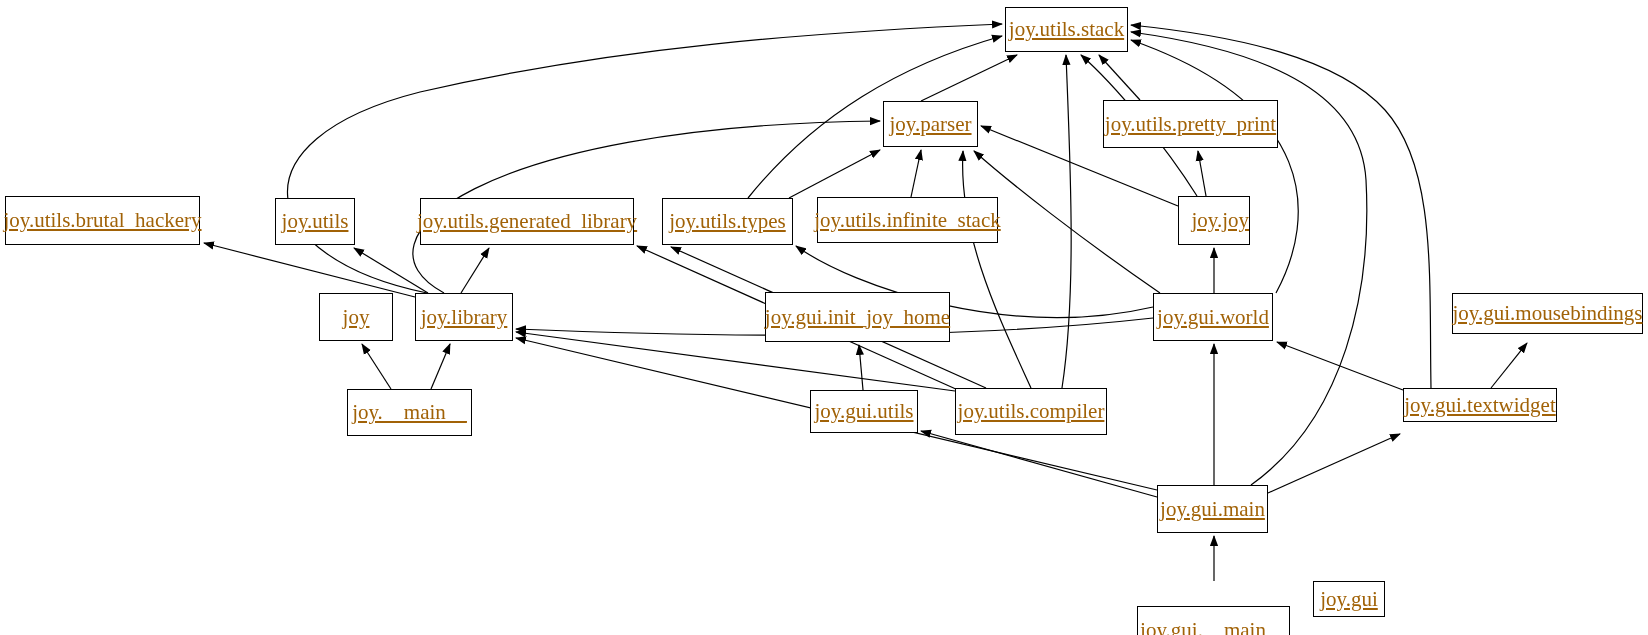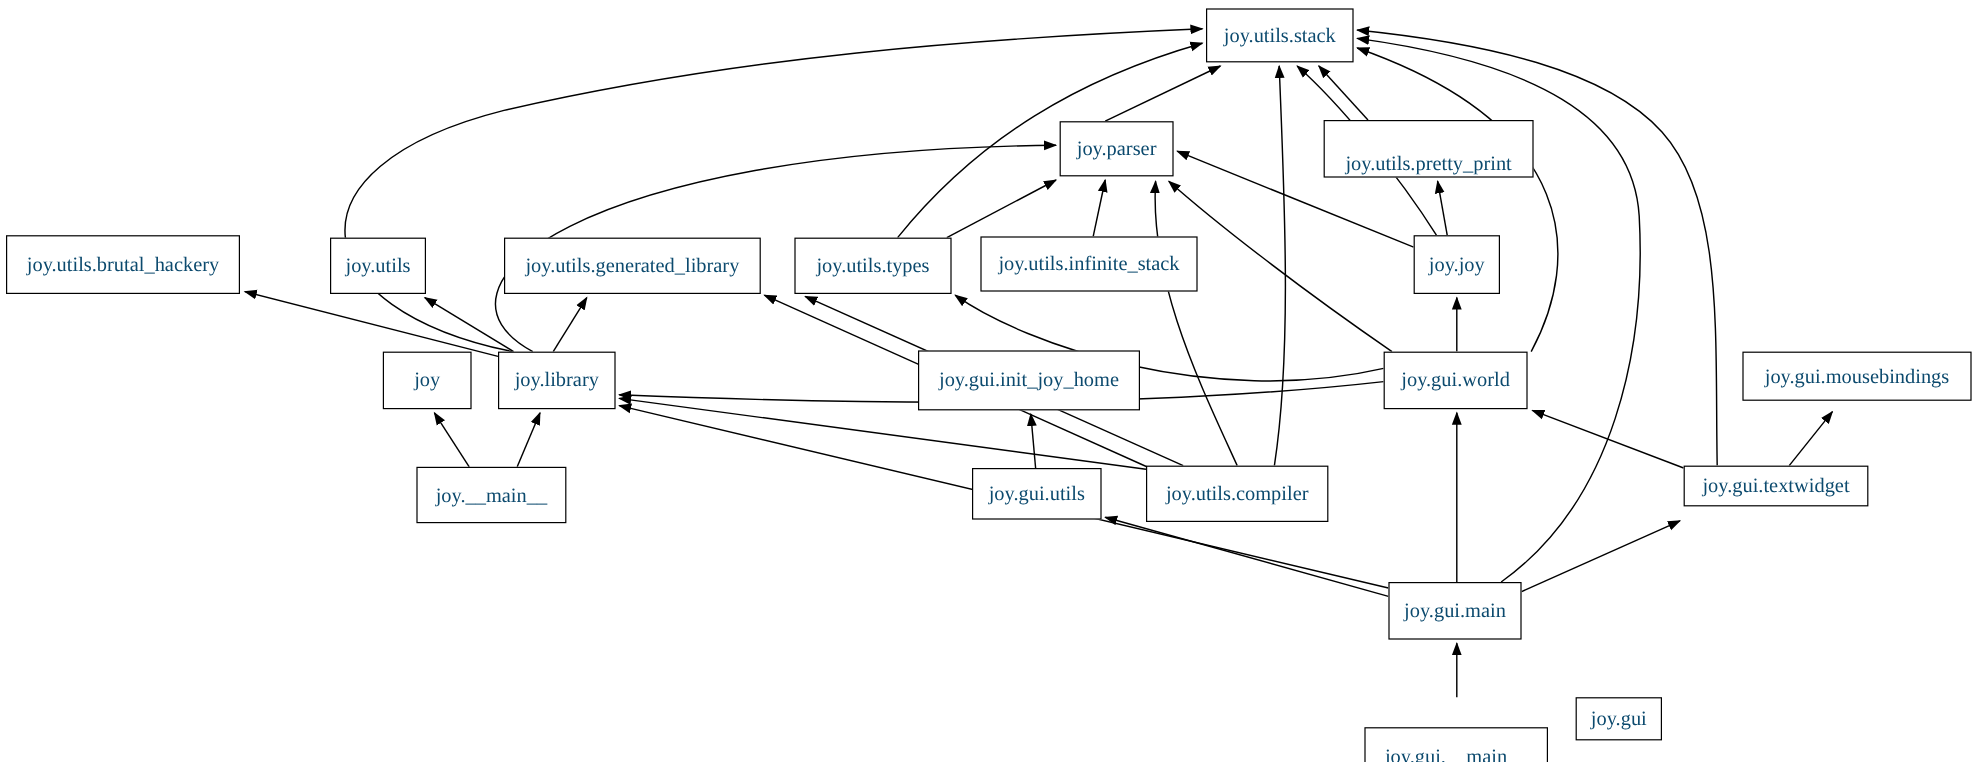--- a/index.html
+++ b/index.html
@@ -26,24 +26,25 @@
     stroke-width: 1.2;
   }
   .node {
     position: absolute;
     box-sizing: border-box;
     background: #ffffff;
     border: 1.4px solid #000000;
     display: flex;
     align-items: center;
     justify-content: center;
-    font-size: 17px;
-    color: #0c4a6e;
+    font-size: 21px;
+    color: #a16207;
     white-space: nowrap;
     z-index: 2;
+    text-decoration: underline;
   }
 </style>
 </head>
 <body>
 
 <div id="canvas">
   <svg id="edges-layer" width="1648" height="635" viewBox="0 0 1648 635" xmlns="http://www.w3.org/2000/svg">
     <defs>
       <marker id="arrowhead" markerUnits="userSpaceOnUse" markerWidth="12" markerHeight="9" refX="10" refY="4.5" orient="auto">
         <path d="M 0,0.4 L 11,4.5 L 0,8.6 z" fill="#000000"></path>
@@ -87,39 +88,39 @@
         <path class="edge" d="M 1214,581 L 1214,536" marker-end="url(#arrowhead)"></path>
       </g>
   </svg>
   <div id="nodes-layer">
       <div class="node" style="left: 1005px; top: 7px; width: 123px; height: 45px;">
         <span>joy.utils.stack</span>
       </div>
       <div class="node" style="left: 883px; top: 101px; width: 95px; height: 46px;">
         <span>joy.parser</span>
       </div>
-      <div class="node" style="left: 1103px; top: 100px; width: 175px; height: 48px; align-items: flex-end;">
+      <div class="node" style="left: 1103px; top: 100px; width: 175px; height: 48px;">
         <span>joy.utils.pretty_print</span>
       </div>
       <div class="node" style="left: 5px; top: 196px; width: 195px; height: 49px;">
         <span>joy.utils.brutal_hackery</span>
       </div>
       <div class="node" style="left: 275px; top: 198px; width: 80px; height: 47px;">
         <span>joy.utils</span>
       </div>
       <div class="node" style="left: 420px; top: 198px; width: 214px; height: 47px;">
         <span>joy.utils.generated_library</span>
       </div>
       <div class="node" style="left: 662px; top: 198px; width: 131px; height: 47px;">
         <span>joy.utils.types</span>
       </div>
       <div class="node" style="left: 817px; top: 197px; width: 181px; height: 46px;">
         <span>joy.utils.infinite_stack</span>
       </div>
-      <div class="node" style="left: 1178px; top: 196px; width: 72px; height: 49px;">
+      <div class="node" style="left: 1178px; top: 196px; width: 72px; height: 49px; justify-content: flex-end;">
         <span>joy.joy</span>
       </div>
       <div class="node" style="left: 319px; top: 293px; width: 74px; height: 48px;">
         <span>joy</span>
       </div>
       <div class="node" style="left: 415px; top: 293px; width: 98px; height: 48px;">
         <span>joy.library</span>
       </div>
       <div class="node" style="left: 765px; top: 292px; width: 185px; height: 50px;">
         <span>joy.gui.init_joy_home</span>

